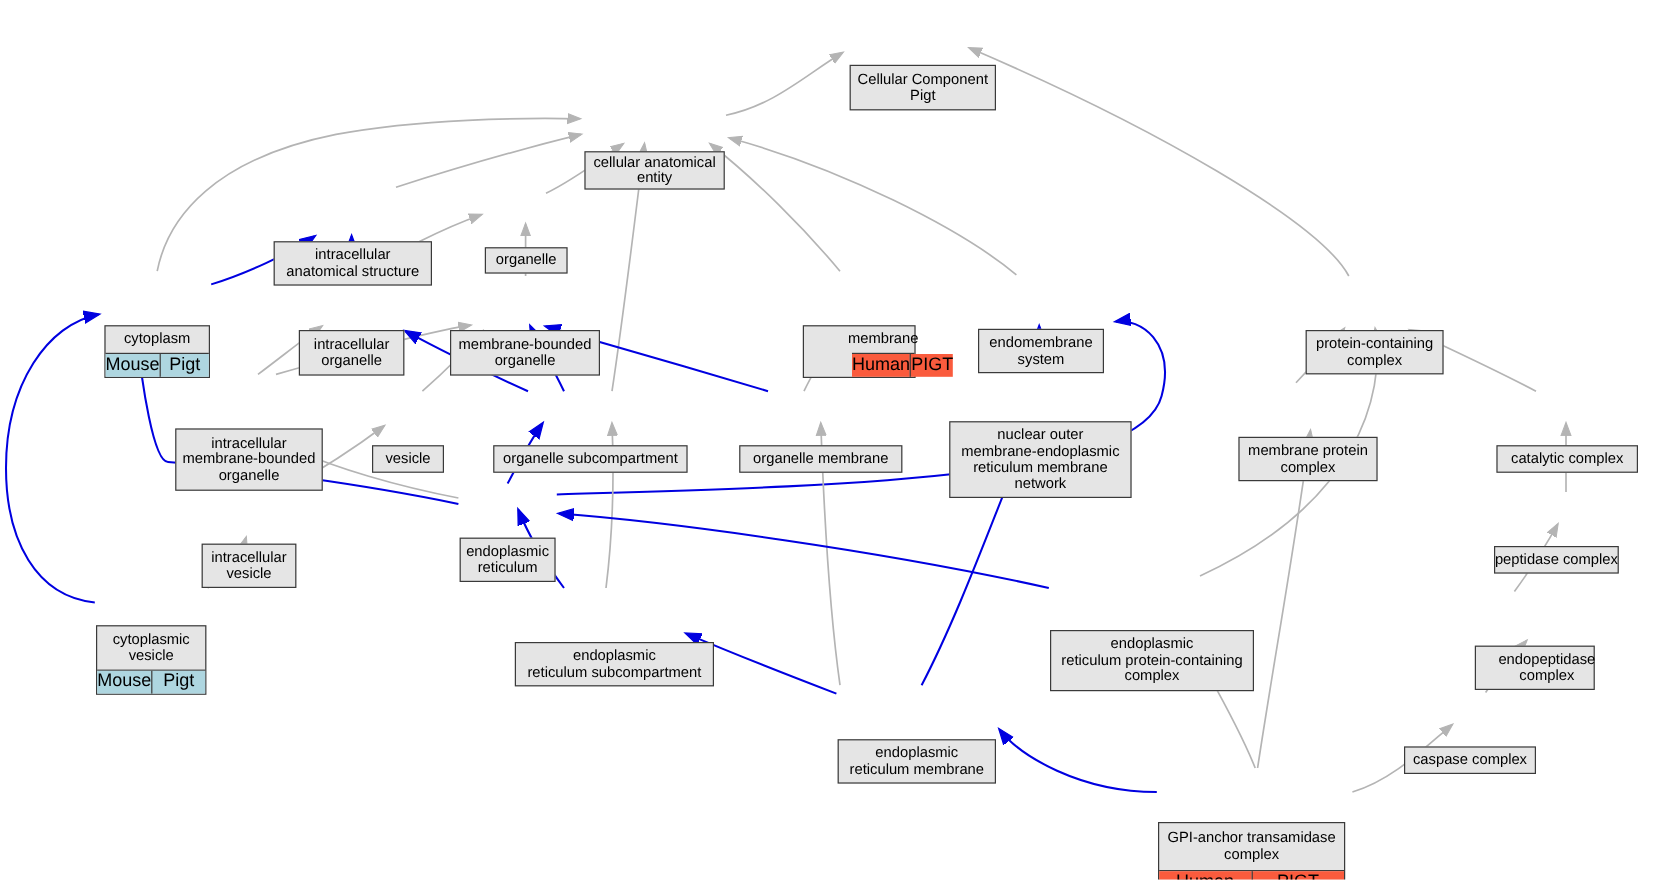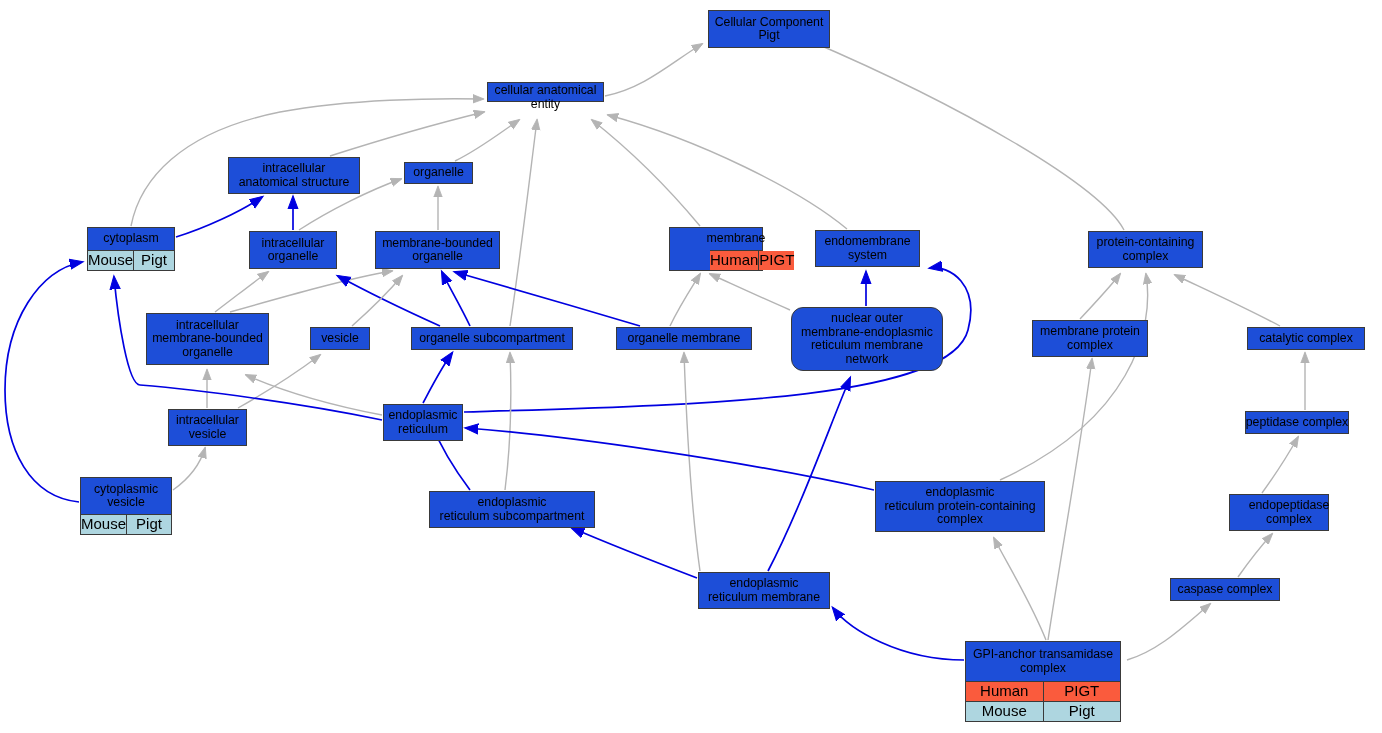--- a/index.html
+++ b/index.html
@@ -2,21 +2,21 @@
 <html><head>
 <meta charset="utf-8">
 <style>
   html,body{margin:0;padding:0;background:#ffffff;}
   body{width:1382px;height:733px;position:relative;
        font-family:"Liberation Sans","DejaVu Sans",sans-serif;
        -webkit-font-smoothing:antialiased;}
   #canvas{position:absolute;left:0;top:0;width:1382px;height:733px;overflow:hidden;}
   #edges{position:absolute;left:0;top:0;width:1382px;height:733px;}
   .node{position:absolute;box-sizing:border-box;border:1.4px solid #3a3a3a;
-        background:#1d4ed8;display:flex;flex-direction:column;}
+        background:#e5e5e5;display:flex;flex-direction:column;margin-top:44px;}
   .node .title{flex:1;display:flex;align-items:center;justify-content:center;
         text-align:center;font-size:12.3px;line-height:13.5px;color:#000;
         padding:1px 4px;white-space:pre;}
   .node .rowset{display:flex;border-top:1.4px solid #3a3a3a;}
   .node .cell{flex:1;text-align:center;font-size:15px;line-height:14px;
         padding:2px 0 3px 0;color:#000;white-space:nowrap;}
   .node .cell + .cell{border-left:1.4px solid #3a3a3a;}
   .rowset.mouse .cell{background:#aed6e0;}
   .rowset.human .cell{background:#fa5b3d;}
 </style>
@@ -79,21 +79,21 @@
         <path d="M 1305,410 C 1305,390 1305,370 1305,353" fill="none" stroke="#b4b4b4" stroke-width="1.4" marker-end="url(#ah-grey)"></path>
         <path d="M 1262,493 C 1275,475 1288,455 1298,437" fill="none" stroke="#b4b4b4" stroke-width="1.4" marker-end="url(#ah-grey)"></path>
         <path d="M 1238,577 C 1250,560 1262,545 1272,534" fill="none" stroke="#b4b4b4" stroke-width="1.4" marker-end="url(#ah-grey)"></path>
       </g>
   </svg>
   <div id="node-layer">
       <div class="node" style="left: 708px; top: 10px; width: 122px; height: 38px;">
         <div class="title">Cellular Component
 Pigt</div>
       </div>
-      <div class="node" style="left: 487px; top: 82px; width: 117px; height: 20px;">
+      <div class="node" style="left: 487px; top: 82px; width: 117px; height: 32px;">
         <div class="title">cellular anatomical
 entity</div>
       </div>
       <div class="node" style="left: 228px; top: 157px; width: 132px; height: 37px;">
         <div class="title">intracellular
 anatomical structure</div>
       </div>
       <div class="node" style="left: 404px; top: 162px; width: 69px; height: 22px;">
         <div class="title">organelle</div>
       </div>
@@ -134,21 +134,21 @@
       </div>
       <div class="node" style="left: 310px; top: 327px; width: 60px; height: 23px;">
         <div class="title">vesicle</div>
       </div>
       <div class="node" style="left: 411px; top: 327px; width: 162px; height: 23px;">
         <div class="title">organelle subcompartment</div>
       </div>
       <div class="node" style="left: 616px; top: 327px; width: 136px; height: 23px;">
         <div class="title">organelle membrane</div>
       </div>
-      <div class="node" style="left: 791px; top: 307px; width: 152px; height: 64px; border-radius: 12px;">
+      <div class="node" style="left: 791px; top: 307px; width: 152px; height: 64px;">
         <div class="title">nuclear outer
 membrane-endoplasmic
 reticulum membrane
 network</div>
       </div>
       <div class="node" style="left: 1032px; top: 320px; width: 116px; height: 37px;">
         <div class="title">membrane protein
 complex</div>
       </div>
       <div class="node" style="left: 1247px; top: 327px; width: 118px; height: 23px;">

